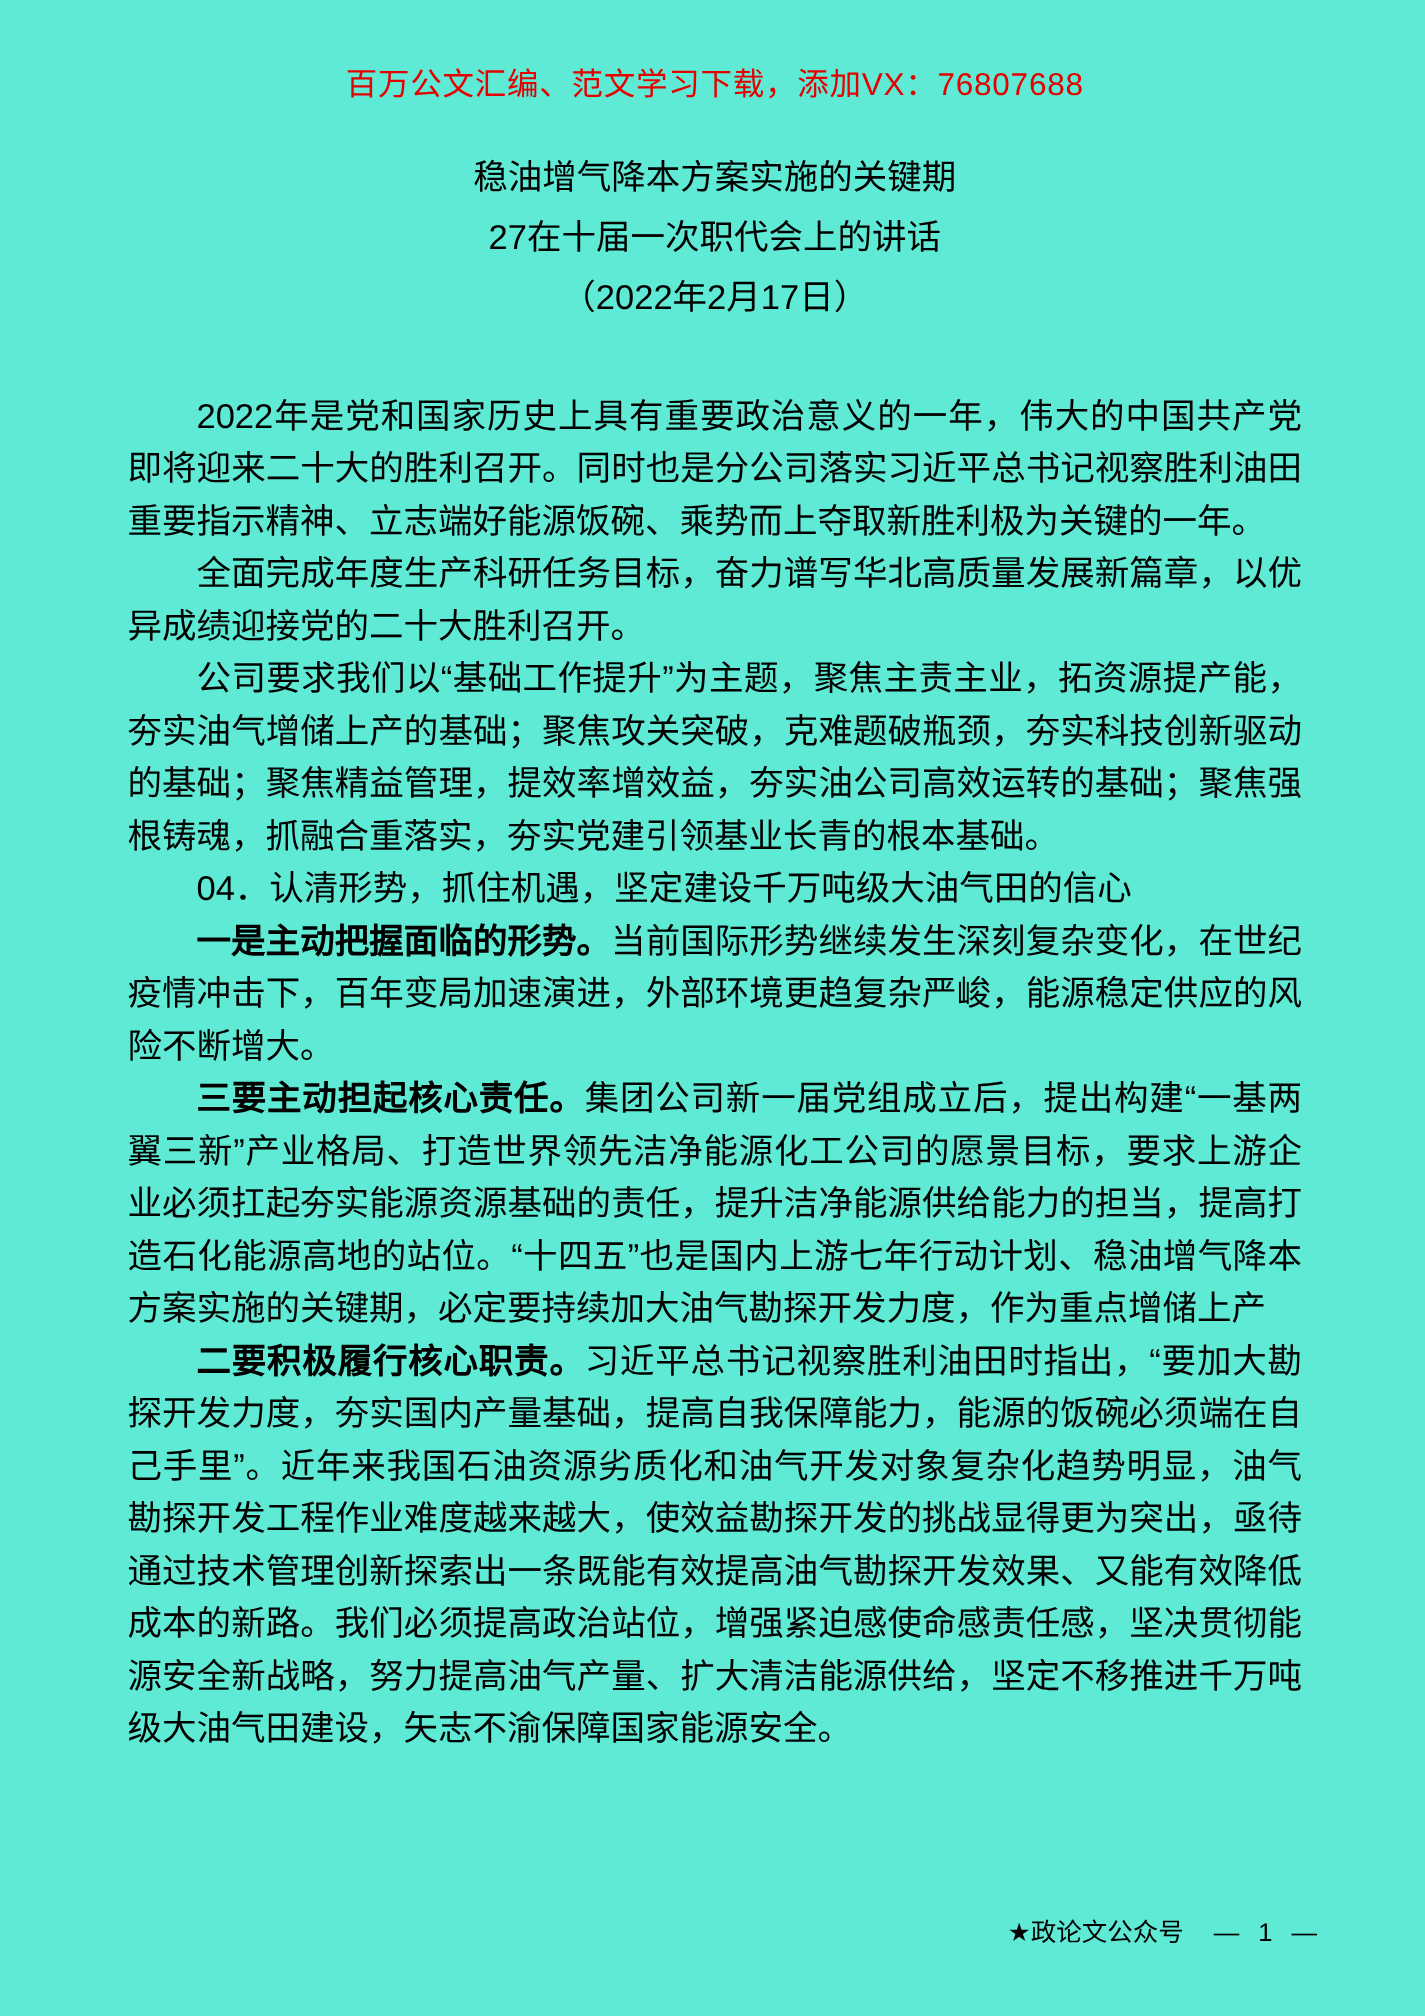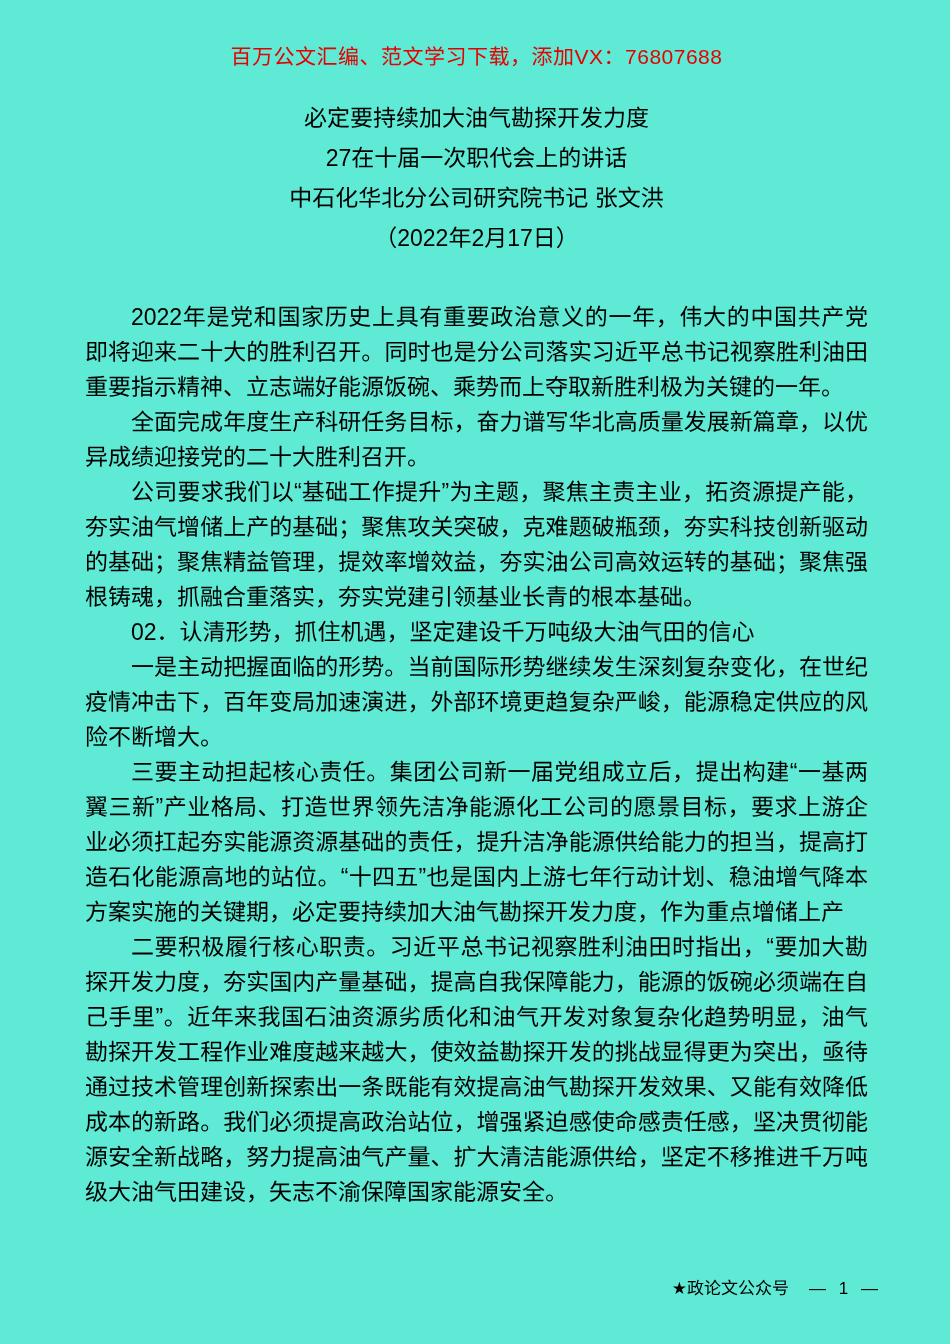--- a/index.html
+++ b/index.html
@@ -37,21 +37,21 @@
     margin-top: 42px;
     font-size: 23px;
     line-height: 35px;
     text-align: justify;
   }
   .doc-body p {
     margin: 0;
     text-indent: 2em;
   }
   .doc-body .b {
-    font-weight: 400;
+    font-weight: 700;
   }
   .footer {
     position: absolute;
     right: 68px;
     bottom: 44px;
     font-size: 17px;
     line-height: 22px;
     color: #000000;
     white-space: nowrap;
   }
@@ -61,31 +61,30 @@
   }
 </style>
 </head>
 <body>
 
 <div class="page">
 
   <div class="notice">百万公文汇编、范文学习下载，添加VX：76807688</div>
 
   <div class="title-block">
-    <div class="title-line">必定要持续加大油气勘探开发力度</div>
+    <div class="title-line">稳油增气降本方案实施的关键期</div>
     <div class="title-line">27在十届一次职代会上的讲话</div>
-    <div class="title-line">中石化华北分公司研究院书记 张文洪</div>
     <div class="title-line">（2022年2月17日）</div>
   </div>
 
   <div class="doc-body" id="doc-body">
       <p><span>2022年是党和国家历史上具有重要政治意义的一年，伟大的中国共产党即将迎来二十大的胜利召开。同时也是分公司落实习近平总书记视察胜利油田重要指示精神、立志端好能源饭碗、乘势而上夺取新胜利极为关键的一年。</span></p>
       <p><span>全面完成年度生产科研任务目标，奋力谱写华北高质量发展新篇章，以优异成绩迎接党的二十大胜利召开。</span></p>
       <p><span>公司要求我们以“基础工作提升”为主题，聚焦主责主业，拓资源提产能，夯实油气增储上产的基础；聚焦攻关突破，克难题破瓶颈，夯实科技创新驱动的基础；聚焦精益管理，提效率增效益，夯实油公司高效运转的基础；聚焦强根铸魂，抓融合重落实，夯实党建引领基业长青的根本基础。</span></p>
-      <p><span>02．认清形势，抓住机遇，坚定建设千万吨级大油气田的信心</span></p>
+      <p><span>04．认清形势，抓住机遇，坚定建设千万吨级大油气田的信心</span></p>
       <p><span class="b">一是主动把握面临的形势。</span><span>当前国际形势继续发生深刻复杂变化，在世纪疫情冲击下，百年变局加速演进，外部环境更趋复杂严峻，能源稳定供应的风险不断增大。</span></p>
       <p><span class="b">三要主动担起核心责任。</span><span>集团公司新一届党组成立后，提出构建“一基两翼三新”产业格局、打造世界领先洁净能源化工公司的愿景目标，要求上游企业必须扛起夯实能源资源基础的责任，提升洁净能源供给能力的担当，提高打造石化能源高地的站位。“十四五”也是国内上游七年行动计划、稳油增气降本方案实施的关键期，必定要持续加大油气勘探开发力度，作为重点增储上产</span></p>
       <p><span class="b">二要积极履行核心职责。</span><span>习近平总书记视察胜利油田时指出，“要加大勘探开发力度，夯实国内产量基础，提高自我保障能力，能源的饭碗必须端在自己手里”。近年来我国石油资源劣质化和油气开发对象复杂化趋势明显，油气勘探开发工程作业难度越来越大，使效益勘探开发的挑战显得更为突出，亟待通过技术管理创新探索出一条既能有效提高油气勘探开发效果、又能有效降低成本的新路。我们必须提高政治站位，增强紧迫感使命感责任感，坚决贯彻能源安全新战略，努力提高油气产量、扩大清洁能源供给，坚定不移推进千万吨级大油气田建设，矢志不渝保障国家能源安全。</span></p>
     </div>
 
   <div class="footer">
     <span>★政论文公众号</span><span class="page-num">— 1 —</span>
   </div>
 
 </div>

